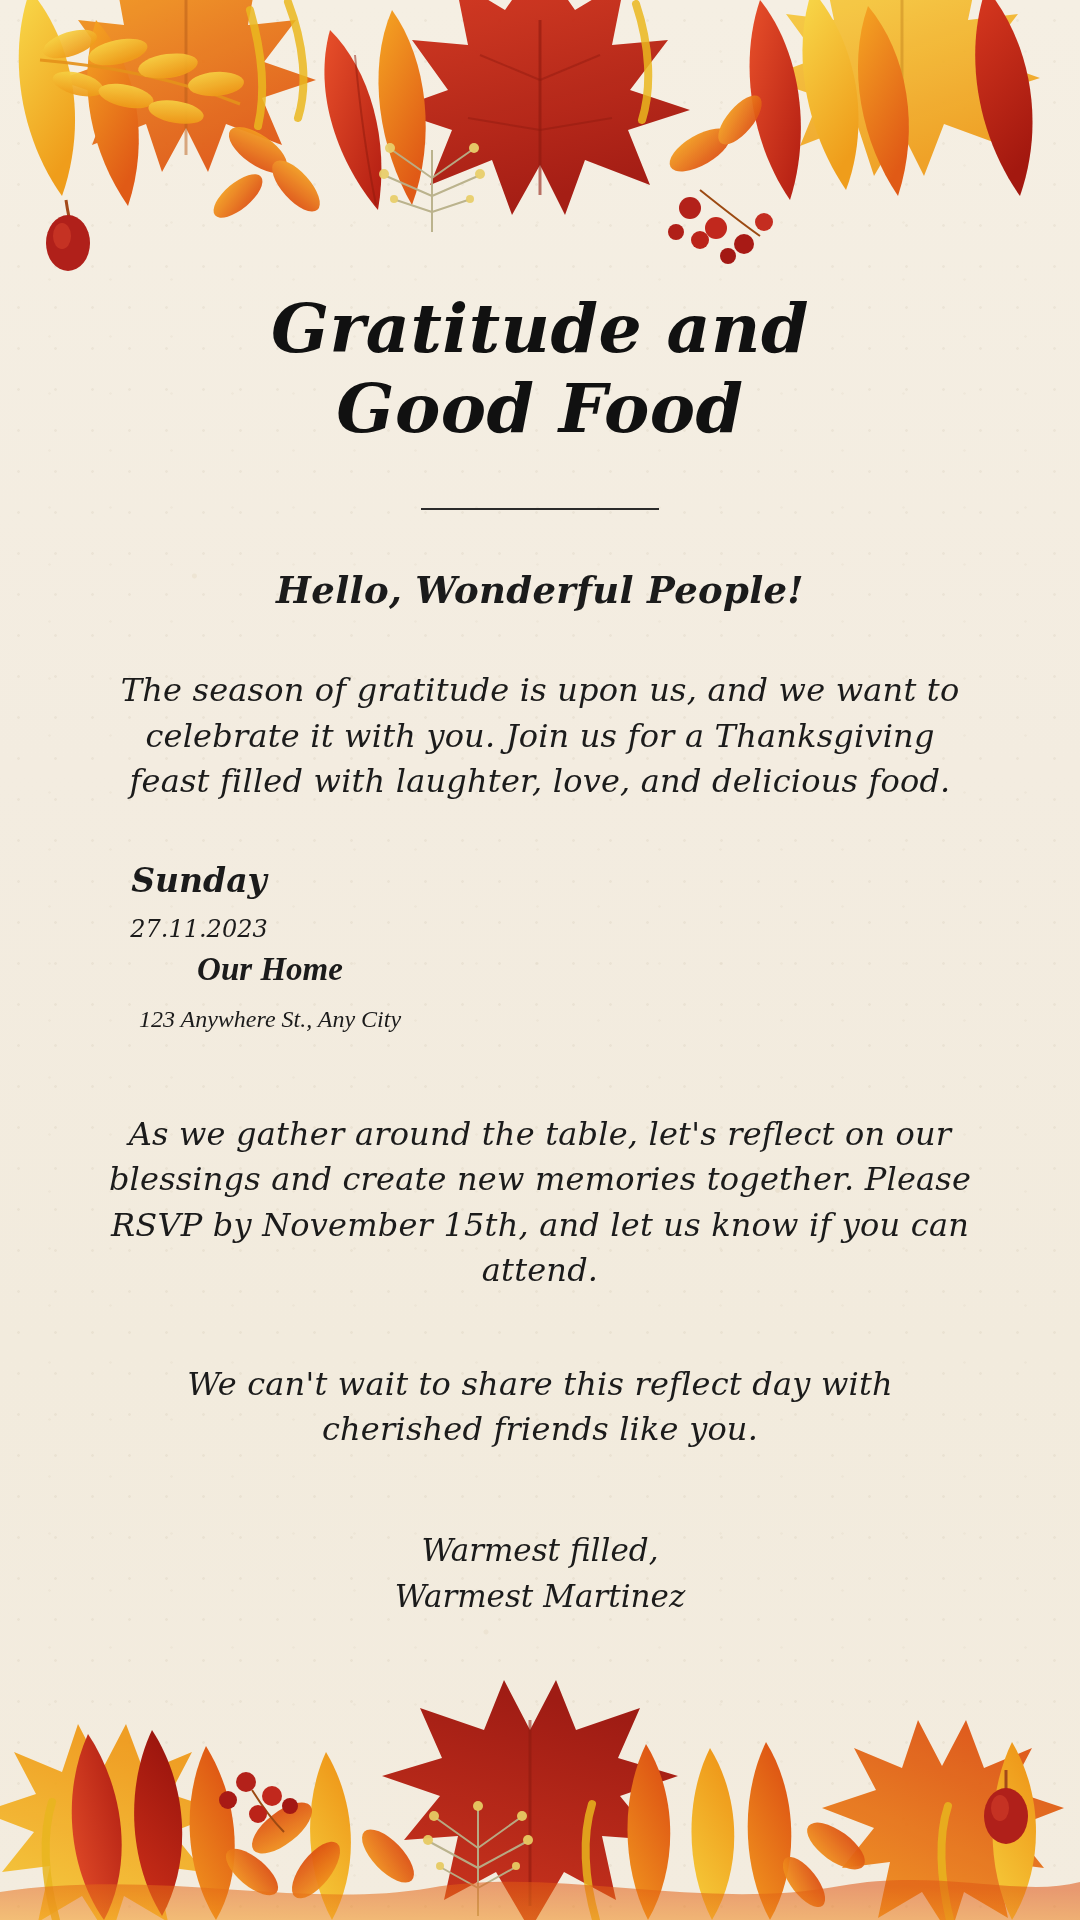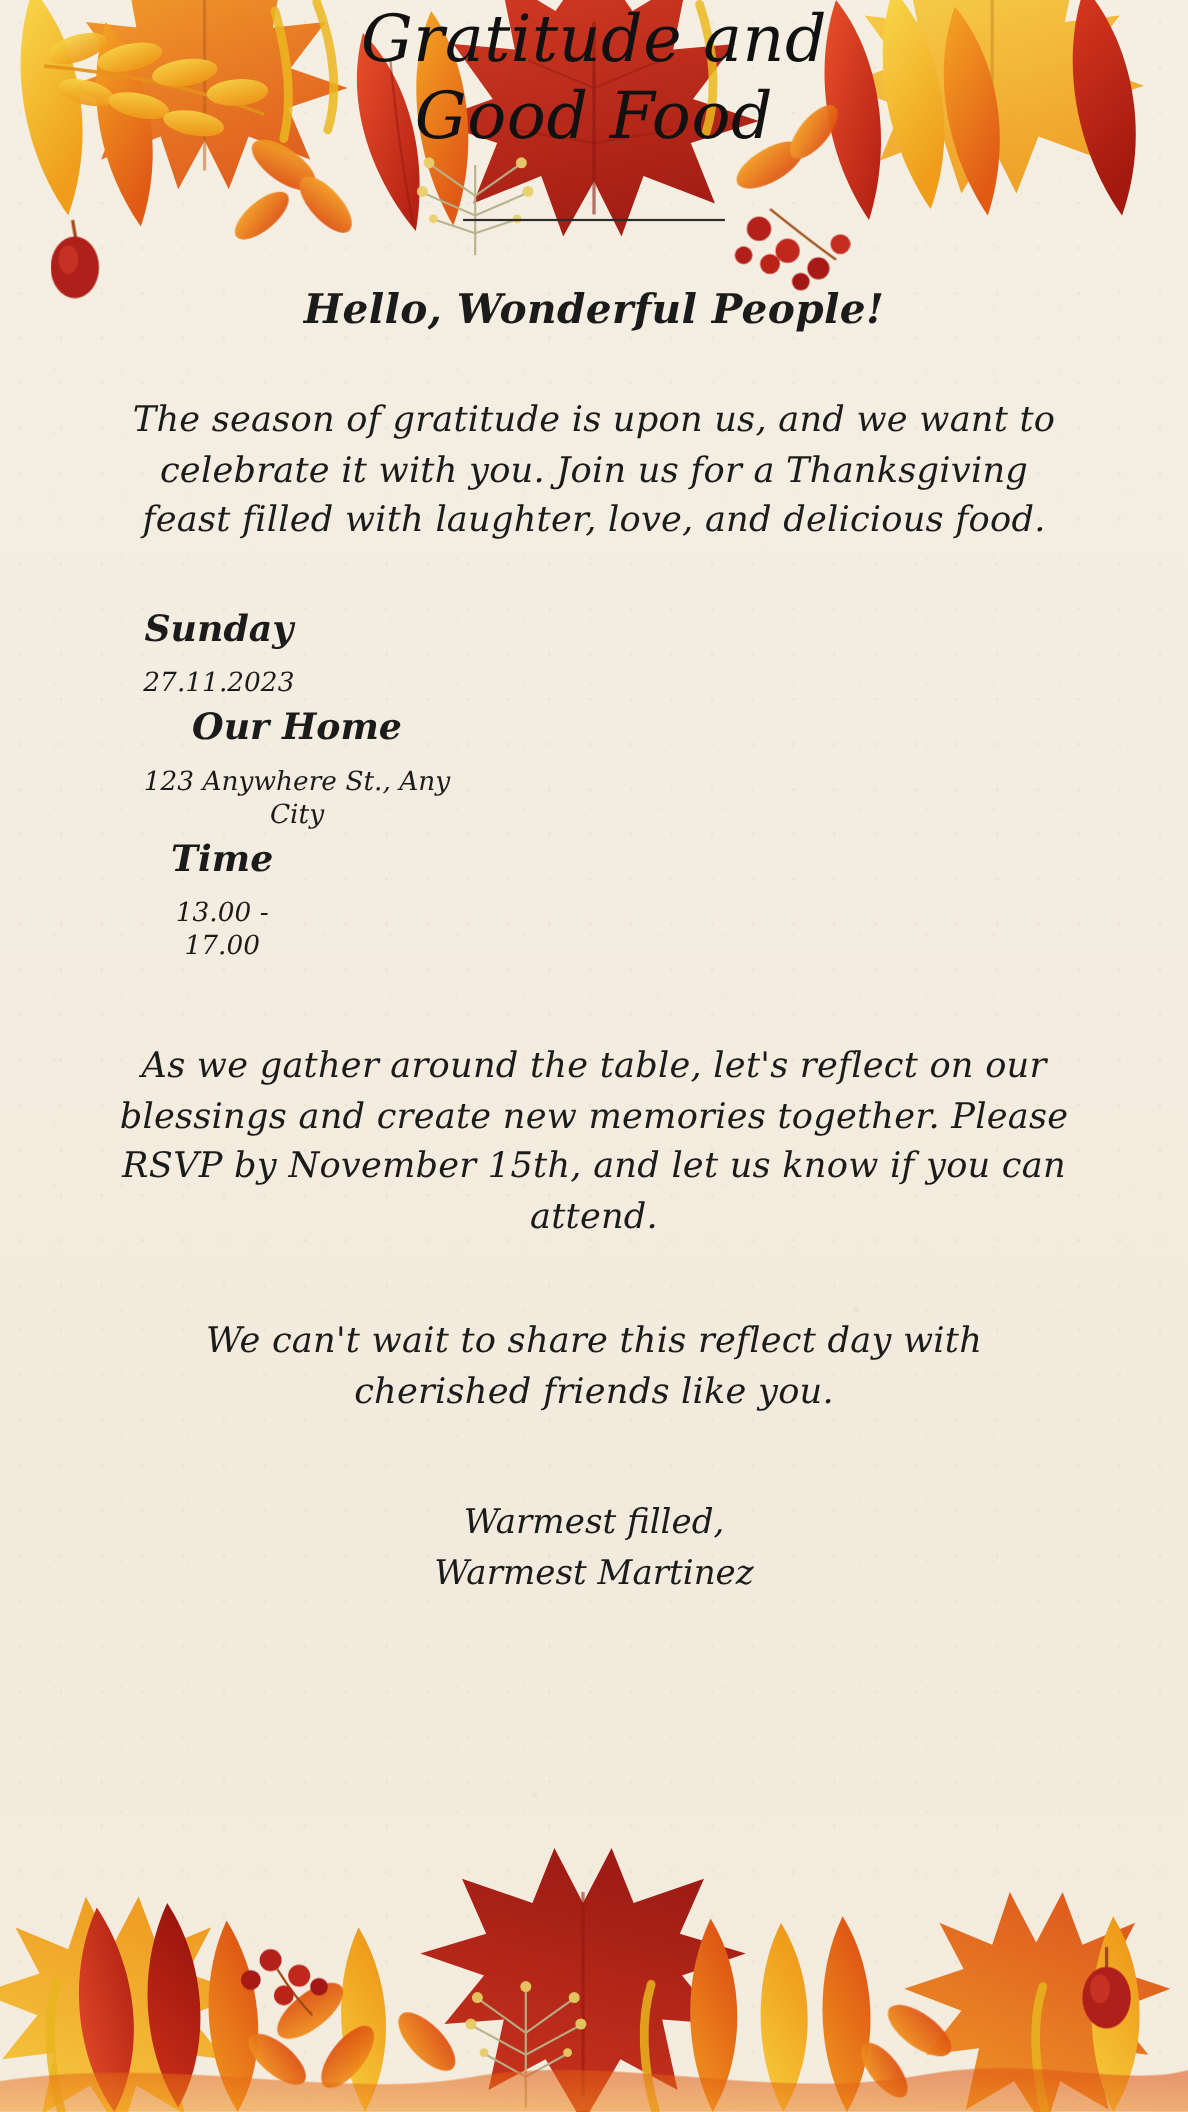--- a/index.html
+++ b/index.html
@@ -54,24 +54,25 @@
   
   .content {
     position: relative;
     z-index: 5;
     padding: 0 96px;
     text-align: center;
     color: #1b1b1b;
   }
 
   .title {
+    margin-top: 288px;
     font-family: "DejaVu Serif", serif;
     font-style: italic;
-    font-weight: 400;
-    font-size: 59px;
+    font-weight: 700;
+    font-size: 68px;
     line-height: 1.18;
     letter-spacing: 0.5px;
     color: #111;
   }
 
   .divider {
     width: 238px;
     height: 2px;
     background: #2b2b2b;
     margin: 60px auto 0;
@@ -101,21 +102,21 @@
     align-items: stretch;
     justify-content: center;
     gap: 0;
     flex-direction: column;
   }
   .detail-col {
     flex: 0 0 auto;
     padding: 0 26px;
   }
   .detail-col.date { width: 206px; }
-  .detail-col.place { width: 348px; }
+  .detail-col.place { width: 348px; font-family: Liberation Serif, serif; }
   .detail-col.time { width: 212px; }
   .detail-sep {
     width: 2px;
     background: #3a3a3a;
     margin: 4px 0 2px;
   }
   .detail-head {
     font-style: italic;
     font-weight: 700;
     font-size: 33px;
@@ -363,24 +364,20 @@
       <div class="detail-col date">
         <div class="detail-head">Sunday</div>
         <div class="detail-sub">27.11.2023</div>
       </div>
       <div class="detail-sep"></div>
       <div class="detail-col place">
         <div class="detail-head">Our Home</div>
         <div class="detail-sub">123 Anywhere St., Any City</div>
       </div>
       <div class="detail-sep"></div>
-      <div class="detail-col time">
-        <div class="detail-head">Time</div>
-        <div class="detail-sub">13.00 - 17.00</div>
-      </div>
     </div>
 
     <p class="para para-2">As we gather around the table, let's reflect on our blessings and create new memories together. Please RSVP by November 15th, and let us know if you can attend.</p>
 
     <p class="para para-3">We can't wait to share this reflect day with cherished friends like you.</p>
 
     <div class="signoff">
       <span>Warmest filled,</span>
       <span class="name">Warmest Martinez</span>
     </div>

